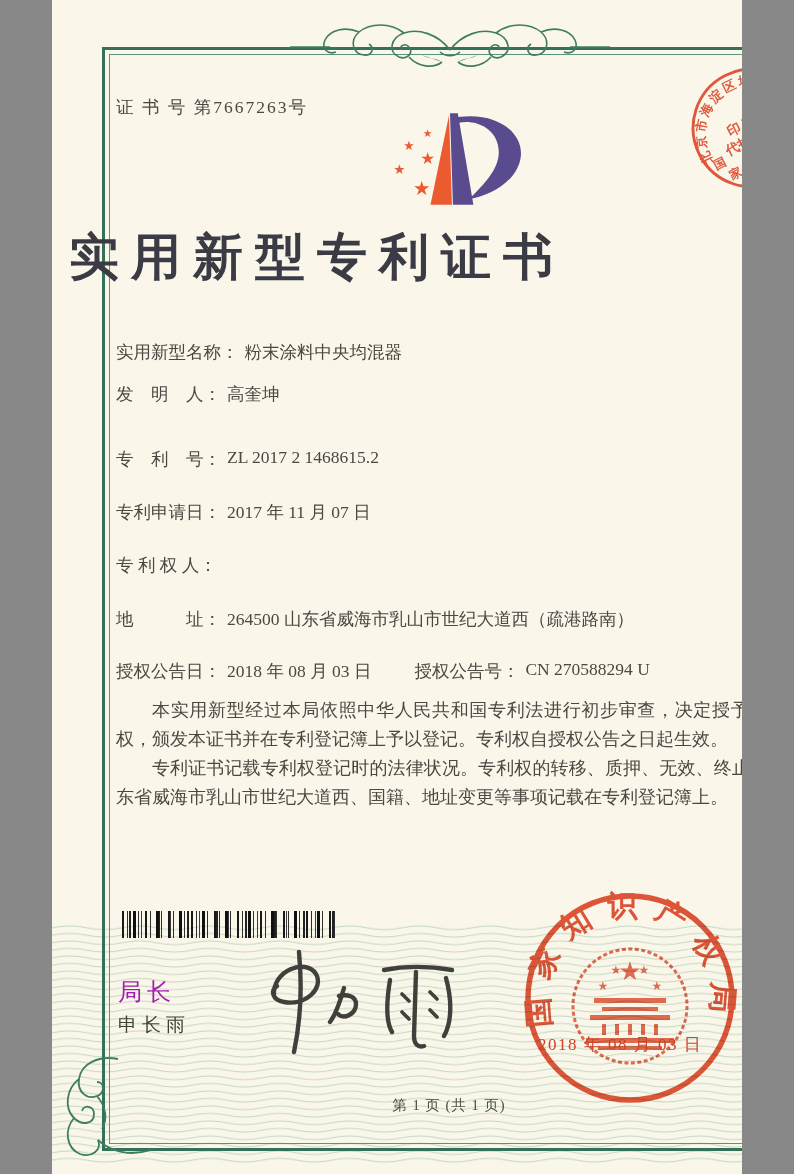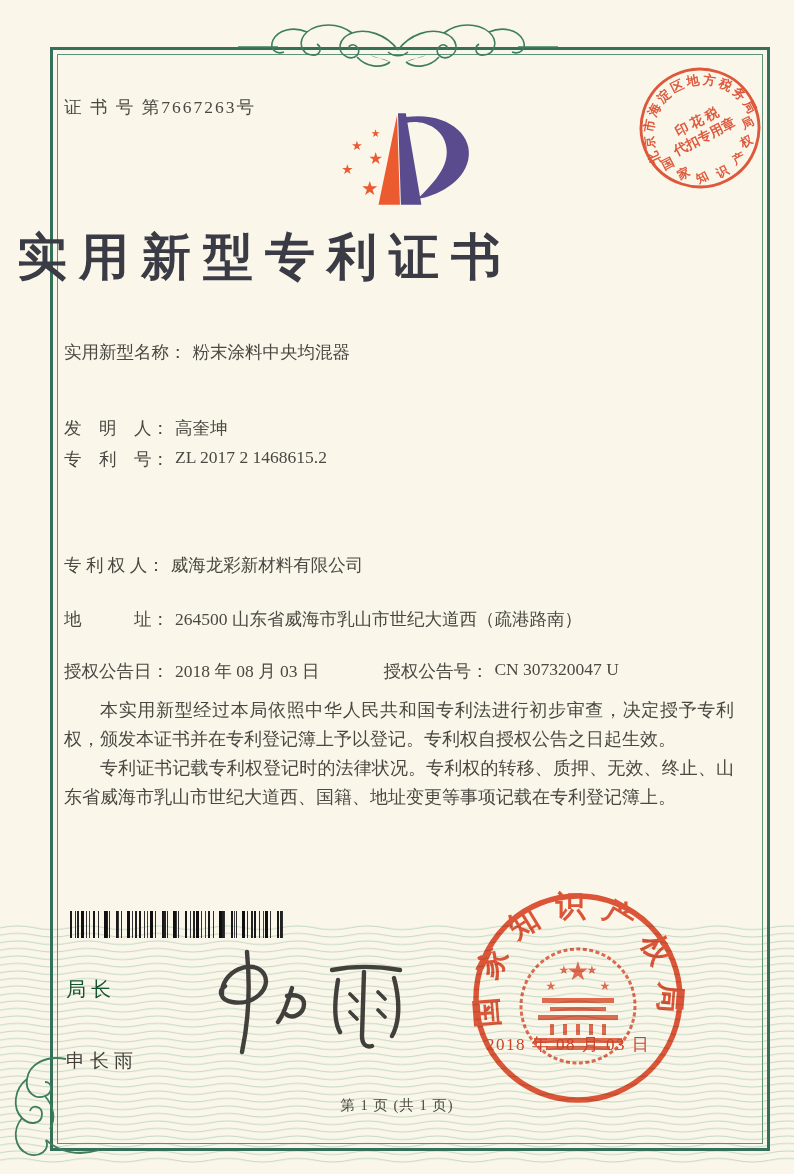--- a/index.html
+++ b/index.html
@@ -1,17 +1,17 @@
 <!DOCTYPE html>
 <html><head>
 <meta charset="utf-8">
 <style>
   html,body{margin:0;padding:0;background:#888;}
   .page{
-    position:relative;width:794px;height:1174px;margin:0 auto;
+    position:relative;width:690px;height:1174px;margin:0 auto;
     background:#faf7ea;overflow:hidden;
     font-family:"Liberation Serif","DejaVu Serif",serif;
     color:#4a4842;
   }
   
   .waves{position:absolute;left:0;top:924px;width:794px;height:240px;opacity:.65;z-index:1;}
   .frame{position:absolute;left:50px;top:47px;width:714px;height:1098px;
     border:3px solid #35705a;z-index:2;}
   .frame::after{content:"";position:absolute;inset:4px;border:1px solid #5d937b;}
   .top-ornament{position:absolute;left:238px;top:22px;width:320px;height:54px;z-index:3;}
@@ -19,35 +19,35 @@
   
   .cert-no{position:absolute;left:64px;top:95px;font-size:17.5px;letter-spacing:2px;z-index:4;}
   .logo{position:absolute;left:320px;top:110px;width:156px;height:100px;z-index:4;}
   .title{position:absolute;left:0;top:224px;width:794px;text-align:left;
     font-size:50px;font-weight:700;letter-spacing:12px;color:#3b3b45;z-index:4;margin-left:17px;}
   
   .field-row{position:absolute;left:64px;width:672px;font-size:17.5px;
     display:flex;white-space:pre;z-index:4;}
   .field-row .lab{flex:none;text-align:right;}
   .field-row .val{flex:none;margin-left:6px;text-align:center;}
-  .r1{top:340px}.r2{top:416px}.r3{top:447px}.r4{top:500px}
+  .r1{top:340px}.r2{top:382px}.r3{top:447px}.r4{top:500px}
   .r5{top:553px}.r6{top:607px}.r7{top:659px}
-  .grant-right{margin-left:64px;display:flex;white-space:pre;}
+  .grant-right{margin-left:43px;display:flex;white-space:pre;}
   
   .body-text{position:absolute;left:64px;top:696px;width:670px;z-index:4;}
   .body-text p{margin:0;font-size:18px;line-height:29px;text-align:justify;
     text-indent:2em;}
   
   .barcode{position:absolute;left:70px;top:911px;width:218px;height:27px;z-index:4;
     background:
       repeating-linear-gradient(90deg,#191919 0 2px,transparent 2px 5px,#2e2e2e 5px 6px,transparent 6px 11px,#101010 11px 14px,transparent 14px 16px,#303030 16px 17px,transparent 17px 23px),
       repeating-linear-gradient(90deg,transparent 0 7px,#222 7px 9px,transparent 9px 19px,#3c3c3c 19px 20px,transparent 20px 29px);
   }
-  .signer-title{position:absolute;left:66px;top:976px;font-size:20px;letter-spacing:5px;z-index:4;color:#14532d;}
-  .signer-name{position:absolute;left:66px;top:1048px;font-size:19px;letter-spacing:5px;z-index:4;color:#3f3e39;}
+  .signer-title{position:absolute;left:66px;top:976px;font-size:24px;letter-spacing:5px;z-index:4;color:#a21caf;}
+  .signer-name{position:absolute;left:66px;top:1012px;font-size:19px;letter-spacing:5px;z-index:4;color:#3f3e39;}
   .signature{position:absolute;left:192px;top:944px;width:235px;height:120px;z-index:5;}
   .seal{position:absolute;left:466px;top:886px;width:224px;height:224px;z-index:5;opacity:.92;mix-blend-mode:multiply;}
   .seal-date{position:absolute;left:486px;top:1033px;font-size:17px;letter-spacing:1.5px;
     color:#cf4128;z-index:6;}
   .tax-stamp{position:absolute;left:636px;top:64px;width:128px;height:128px;z-index:5;
     transform:rotate(-27deg);opacity:.9;mix-blend-mode:multiply;}
   .footer{position:absolute;left:0;top:1096px;width:794px;text-align:center;
     font-size:14.5px;letter-spacing:1px;z-index:4;color:#4b4a44;}
   .seal-text{fill:#e04a2c;font-family:"Liberation Serif","DejaVu Serif",serif;font-weight:700;}
 </style>
@@ -114,34 +114,37 @@
     <span class="val">粉末涂料中央均混器</span>
   </div>
   <div class="field-row r2">
     <span class="lab">发　明　人：</span>
     <span class="val">高奎坤</span>
   </div>
   <div class="field-row r3">
     <span class="lab">专　利　号：</span>
     <span class="val">ZL 2017 2 1468615.2</span>
   </div>
+  <div class="field-row r4">
+    <span class="lab">专利申请日：</span>
+    <span class="val">2017 年 11 月 07 日</span>
+  </div>
   <div class="field-row r5">
     <span class="lab">专 利 权 人：</span>
-    <span class="val">威海龙彩新材料有限公司</span>
   </div>
   <div class="field-row r6">
     <span class="lab">地　　　址：</span>
     <span class="val">264500 山东省威海市乳山市世纪大道西（疏港路南）</span>
   </div>
   <div class="field-row r7">
     <span class="lab">授权公告日：</span>
     <span class="val">2018 年 08 月 03 日</span>
     <span class="grant-right">
       <span class="lab">授权公告号：</span>
-      <span class="val">CN 307320047 U</span>
+      <span class="val">CN 270588294 U</span>
     </span>
   </div>
 
   <div class="body-text">
     <p>本实用新型经过本局依照中华人民共和国专利法进行初步审查，决定授予专利权，颁发本证书并在专利登记簿上予以登记。专利权自授权公告之日起生效。</p>
     <p>专利证书记载专利权登记时的法律状况。专利权的转移、质押、无效、终止、山东省威海市乳山市世纪大道西、国籍、地址变更等事项记载在专利登记簿上。</p>
   </div>
 
   <div class="barcode"></div>
 

